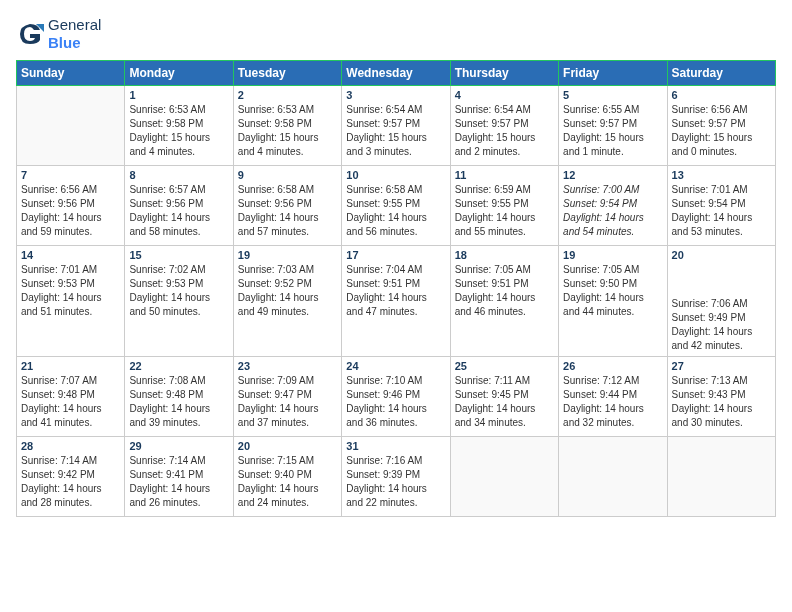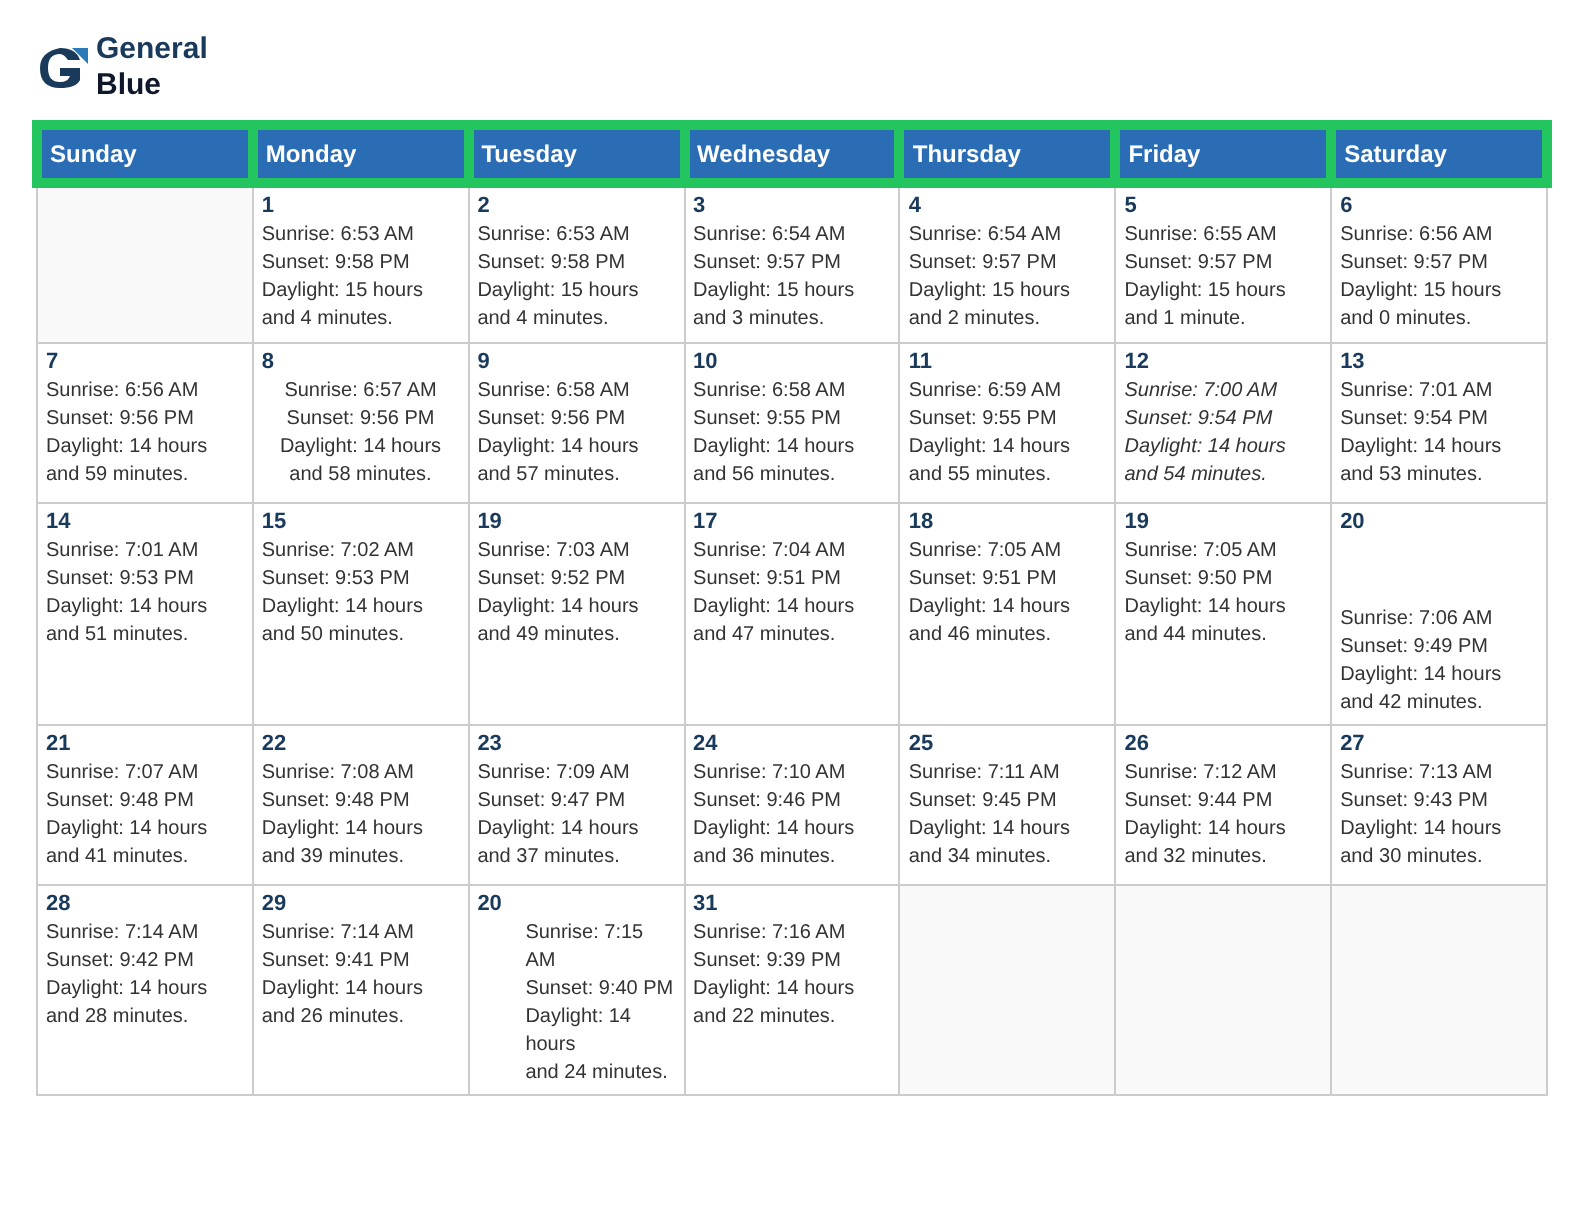--- a/index.html
+++ b/index.html
@@ -42,21 +42,21 @@
       border-collapse: collapse;
       table-layout: fixed;
     }
     th {
       background-color: #2a6db5;
       color: #fff;
       font-size: 12px;
       font-weight: bold;
       padding: 5px 4px;
       text-align: left;
-      border: 5px solid #22c55e;
+      border: 1px solid #22c55e;
     }
     td {
       border: 1px solid #ccc;
       vertical-align: top;
       padding: 3px 4px;
       font-size: 9.5px;
       color: #333;
       height: 80px;
     }
     td.empty {
@@ -78,22 +78,22 @@
 </head>
 <body>
 
 <div class="header">
   <div class="logo">
     <svg class="logo-icon" viewBox="0 0 28 28" xmlns="http://www.w3.org/2000/svg">
       <path d="M4 14 Q4 6 14 4 Q22 4 24 10 L18 10 Q16 7 14 7 Q8 7 8 14 Q8 21 14 21 Q18 21 19 18 L14 18 L14 14 L24 14 L24 20 Q22 24 14 24 Q4 24 4 14Z" fill="#1a3a5c"></path>
       <path d="M20 4 L28 4 L28 12 Z" fill="#2a7ab8"></path>
     </svg>
     <div>
-      <div style="font-size:15px;font-weight:bold;color:#1a3a5c;line-height:1.2;">General</div>
-      <div style="font-size:15px;font-weight:bold;color:#0f172a;line-height:1.2;">Blue</div>
+      <div style="font-size:15px;font-weight:normal;color:#1a3a5c;line-height:1.2;">General</div>
+      <div style="font-size:15px;font-weight:bold;color:#3b82f6;line-height:1.2;">Blue</div>
     </div>
   </div>
   <div class="title-block">
     <div class="month-title"></div>
     <div class="location"></div>
   </div>
 </div>
 
 <table>
   <thead>
@@ -156,21 +156,21 @@
       <tr>
         <td>
           <span class="day-num">7</span>
           <div class="cell-info" style="white-space: pre-line;">Sunrise: 6:56 AM
 Sunset: 9:56 PM
 Daylight: 14 hours
 and 59 minutes.</div>
         </td>
         <td>
           <span class="day-num">8</span>
-          <div class="cell-info" style="white-space: pre-line; text-align: center;">Sunrise: 6:57 AM
+          <div class="cell-info" style="white-space: pre-line;">Sunrise: 6:57 AM
 Sunset: 9:56 PM
 Daylight: 14 hours
 and 58 minutes.</div>
         </td>
         <td>
           <span class="day-num">9</span>
           <div class="cell-info" style="white-space: pre-line;">Sunrise: 6:58 AM
 Sunset: 9:56 PM
 Daylight: 14 hours
 and 57 minutes.</div>
@@ -316,21 +316,21 @@
         </td>
         <td>
           <span class="day-num">29</span>
           <div class="cell-info" style="white-space: pre-line;">Sunrise: 7:14 AM
 Sunset: 9:41 PM
 Daylight: 14 hours
 and 26 minutes.</div>
         </td>
         <td>
           <span class="day-num">20</span>
-          <div class="cell-info" style="white-space: pre-line; margin-left: 24px;">Sunrise: 7:15 AM
+          <div class="cell-info" style="white-space: pre-line;">Sunrise: 7:15 AM
 Sunset: 9:40 PM
 Daylight: 14 hours
 and 24 minutes.</div>
         </td>
         <td>
           <span class="day-num">31</span>
           <div class="cell-info" style="white-space: pre-line;">Sunrise: 7:16 AM
 Sunset: 9:39 PM
 Daylight: 14 hours
 and 22 minutes.</div>

